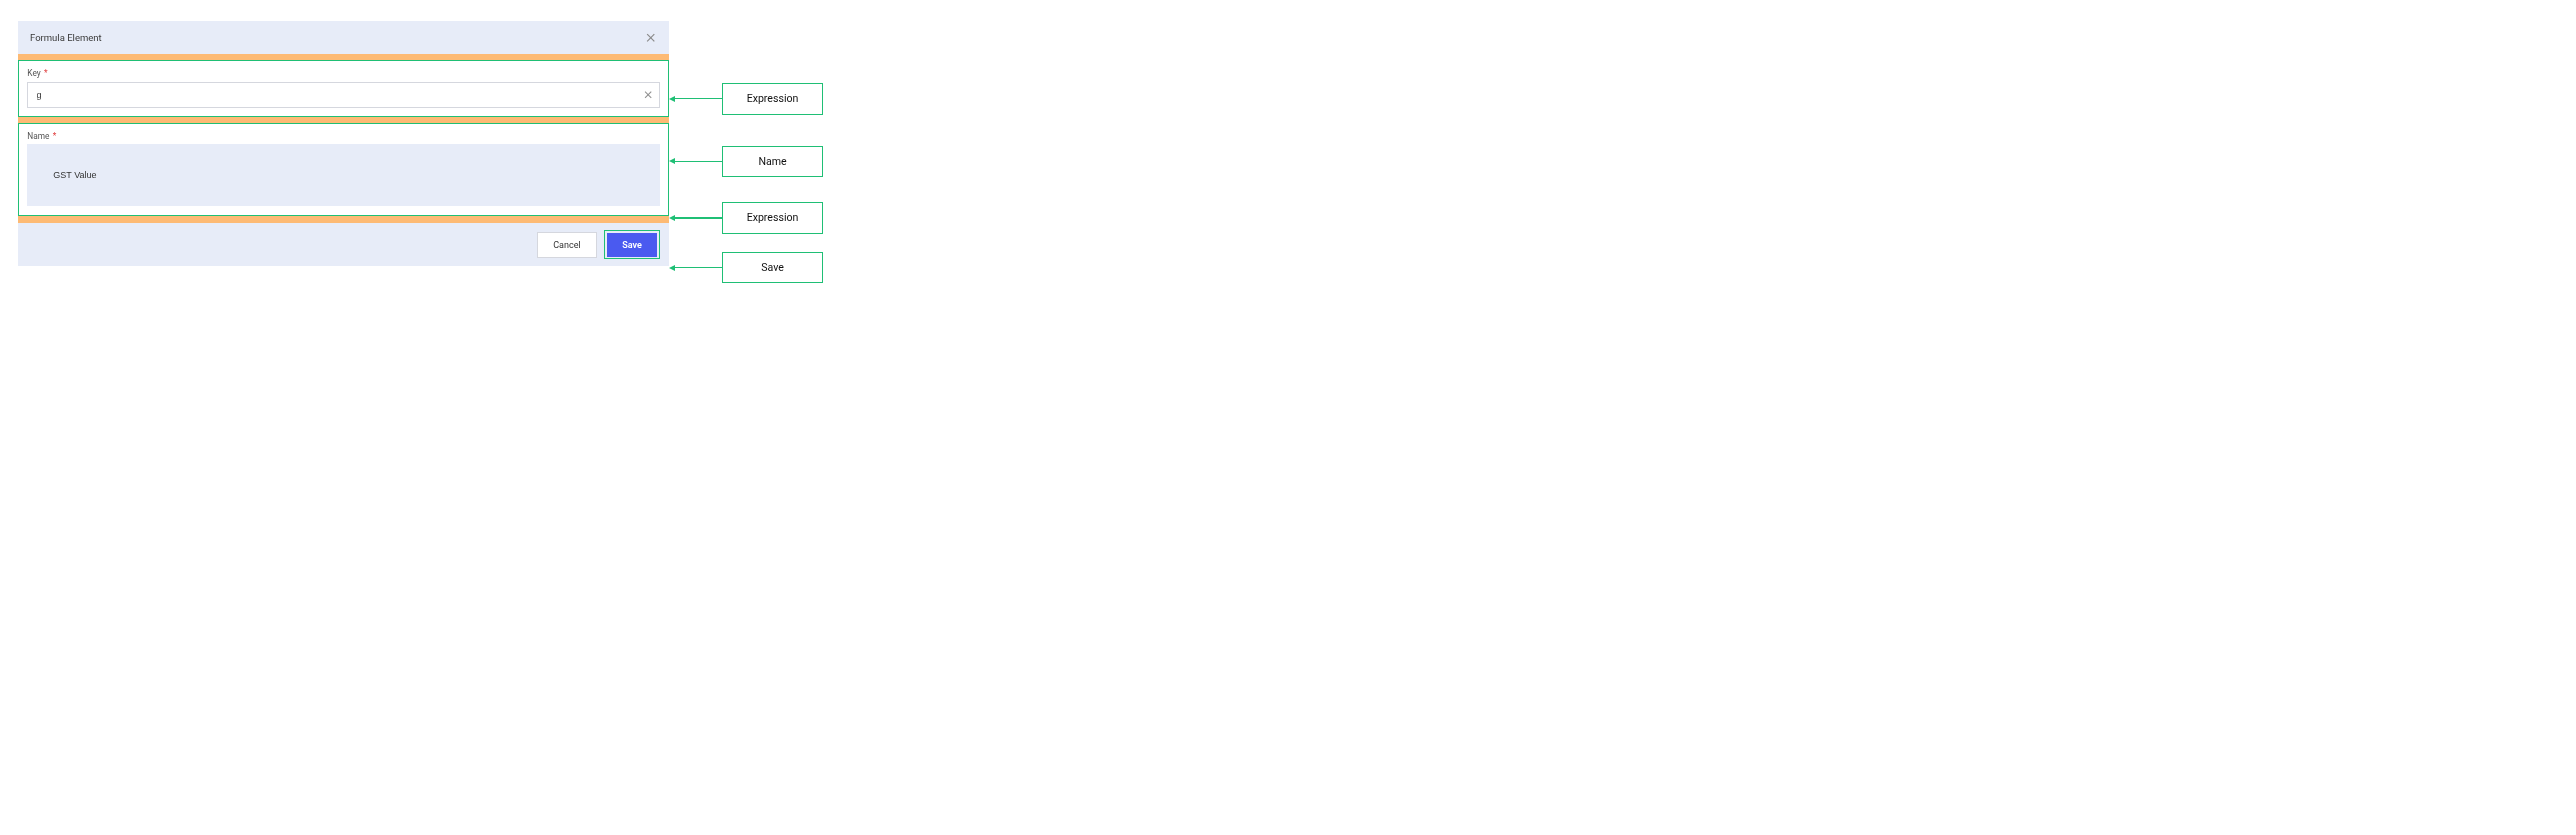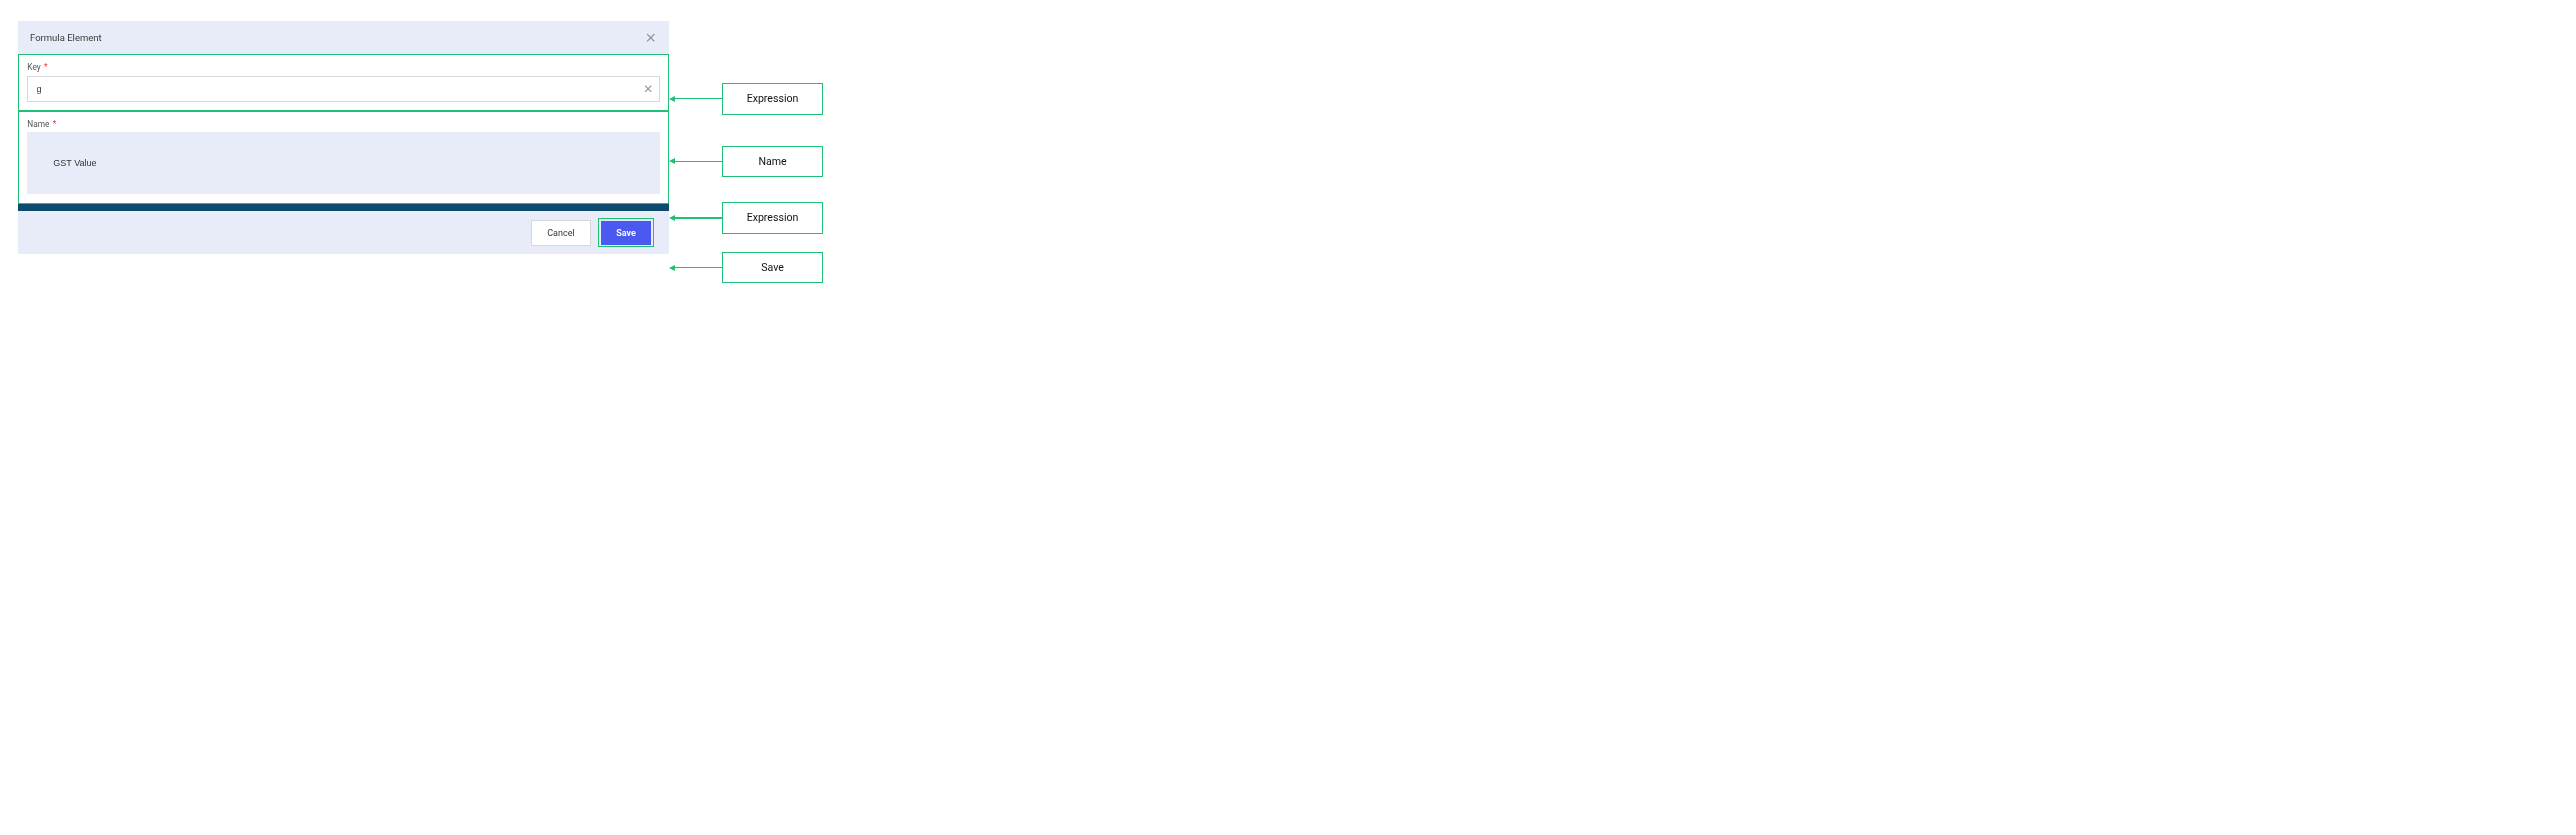--- a/index.html
+++ b/index.html
@@ -9,21 +9,21 @@
     padding: 21px 18px;
     width: 2576px;
   }
   .container {
     display: flex;
     align-items: flex-start;
     gap: 0;
   }
   .dialog {
     width: 651px;
-    background: #0c4a6e;
+    background: #fdba74;
   }
   .dialog-header {
     background: #e7ecf8;
     padding: 10.6px 12px;
     display: flex;
     align-items: center;
     justify-content: space-between;
     font-size: 9.5px;
     color: #3a3a3a;
   }
@@ -33,20 +33,21 @@
     width: 12px;
     height: 12px;
     display: flex;
     align-items: center;
     justify-content: center;
   }
   .close-icon svg { width: 9.5px; height: 9.5px; }
   .field-block {
     border: 1.8px solid #1fbf75;
     background: #ffffff;
+    margin-top: 6px;
     padding: 6px 8.3px 8.3px 8.3px;
     text-decoration: underline;
   }
   .field-label {
     font-size: 8.3px;
     color: #555;
     display: inline-block;
   }
   .required-star { color: #e04040; margin-left: 1.2px; }
   .input-wrap {
@@ -68,21 +69,21 @@
     top: 50%;
     transform: translateY(-50%);
     color: #8f8f8f;
     cursor: pointer;
     width: 10.6px; height: 10.6px;
     display: flex; align-items: center; justify-content: center;
   }
   .input-clear svg { width: 8.3px; height: 8.3px; }
   .dialog-footer {
     background: #e7ecf8;
-    padding: 7px 15px;
+    padding: 7px 9px;
     display: flex;
     justify-content: flex-end;
     align-items: center;
     gap: 7px;
     margin-top: 7px;
   }
   .btn {
     padding: 7px 15.4px;
     font-size: 9px;
     cursor: pointer;

